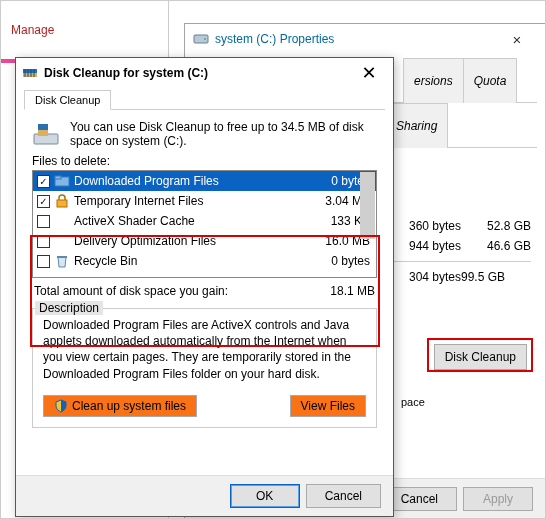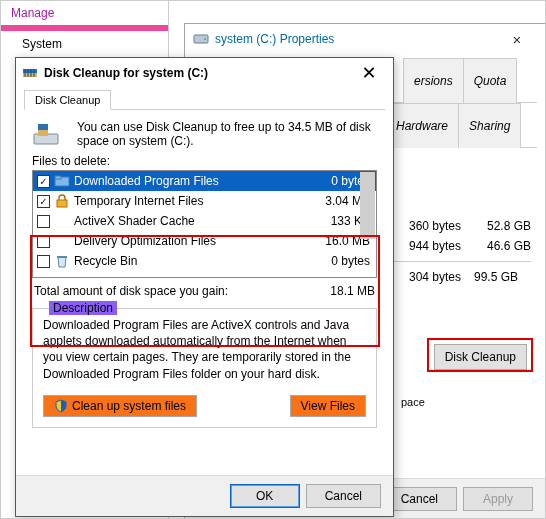--- a/index.html
+++ b/index.html
@@ -1,18 +1,18 @@
 <!DOCTYPE html>
 <html><head>
 <meta charset="utf-8">
 <style>
 * { box-sizing: border-box; font-family: "Segoe UI", Tahoma, sans-serif; font-size: 12px; }
 body { margin: 0; background: #fff; width: 546px; height: 519px; position: relative; overflow: hidden; border: 1px solid #ccc; }
 .bg-manage { position: absolute; left: 0; top: 0; width: 168px; height: 519px; border-right: 1px solid #ccc; }
-.bg-manage-hdr { padding: 5px 10px; color: #a21caf; border-bottom: 6px solid #ec4899; }
+.bg-manage-hdr { padding: 22px 10px; color: #b91c1c; border-bottom: 4px solid #ec4899; }
 .bg-manage-sub { padding: 6px 21px; }
 .prop-win { position: absolute; left: 183px; top: 22px; width: 362px; height: 497px; background: #fff; border: 1px solid #a5a5a5; }
 .titlebar { height: 30px; display: flex; align-items: center; padding: 0 8px; background: #fff; }
 .titlebar .ticon { width: 16px; height: 16px; margin-right: 6px; }
 .titlebar .ttxt { flex: 1; color: #0369a1; }
 .titlebar .tclose { width: 40px; text-align: center; font-size: 15px; color: #333; }
 .tabs { display: flex; border-bottom: 1px solid #ccc; margin: 4px 8px 0 8px; font-size: 11px; }
 .tabs .tab { padding: 15px 10px; border: 1px solid #ccc; border-bottom: none; margin-right: -1px; background: #f0f0f0; margin-bottom: -1px; font-style: italic; }
 .prop-body { padding: 8px 14px; }
 .stat-row { display: flex; padding: 3px 0; }
@@ -25,36 +25,36 @@
 .btn { padding: 4px 18px; border: 1px solid #aaa; background: #e1e1e1; min-width: 70px; text-align: center; }
 .btn.disabled { color: #999; }
 .dc-win { position: absolute; left: 14px; top: 56px; width: 379px; height: 460px; background: #fff; border: 1px solid #565656; box-shadow: 2px 2px 10px rgba(0,0,0,0.25); z-index: 10; }
 .dc-title { height: 30px; display: flex; align-items: center; padding: 0 8px 0 6px; }
 .dc-title .dicon { width: 16px; height: 12px; margin-right: 6px; }
 .dc-title .dtxt { flex: 1; font-weight: bold; }
 .dc-title .dclose { font-size: 18px; width: 32px; text-align: center; }
 .dc-tabs { margin: 2px 8px 0 8px; display: flex; border-bottom: 1px solid #ccc; }
 .dc-tab { padding: 3px 10px; border: 1px solid #ccc; border-bottom: 1px solid #fff; background: #fff; margin-bottom: -1px; font-size: 11px; }
 .dc-body { padding: 10px 16px 8px 16px; }
-.intro { display: flex; gap: 17px; margin-bottom: 4px; align-items: center; }
+.intro { display: flex; gap: 10px; margin-bottom: 4px; align-items: center; }
 .intro .iicon { width: 28px; height: 28px; flex: 0 0 28px; }
 .label { margin: 6px 0 2px 0; }
 .file-box { border: 1px solid #888; height: 108px; overflow: hidden; background: #fff; position: relative; }
 .file-hl { position: absolute; border: 2px solid #d80000; pointer-events: none; left: 14px; top: 177px; width: 350px; height: 112px; }
 .frow { display: flex; align-items: center; height: 20px; padding: 0 6px 0 4px; }
 .frow.sel { background: #0a63c2; color: #fff; }
 .frow .chk { width: 13px; height: 13px; border: 1px solid #333; background: #fff; margin-right: 4px; display: flex; align-items: center; justify-content: center; font-size: 10px; color: #222; }
 .frow .ficon { width: 16px; height: 16px; margin-right: 4px; display: inline-block; }
 .frow .fname { flex: 1; }
 .frow .fsize { width: 60px; text-align: right; }
 .scrollthumb { position: absolute; right: 1px; top: 1px; width: 15px; height: 67px; background: #cfcfcf; }
 .total-row { display: flex; padding: 6px 2px; }
 .total-row .tl { flex: 1; }
 .group { border: 1px solid #ccc; padding: 8px 10px 10px 10px; margin-top: 4px; position: relative; }
-.group .gtitle { position: absolute; top: -8px; left: 16px; background: #8b5cf6; padding: 0 4px; }
+.group .gtitle { position: absolute; top: -8px; left: 2px; background: #e5e5e5; padding: 0 4px; }
 .desc-text { line-height: 1.35; min-height: 70px; }
 .btn-row { display: flex; justify-content: space-between; margin-top: 8px; }
 .sysbtn { display: flex; align-items: center; gap: 4px; padding: 3px 10px; border: 1px solid #aaa; background: #f97316; font-size: 11px; }
 .dc-bottom { position: absolute; bottom: 0; left: 0; right: 0; padding: 8px 12px; background: #f0f0f0; border-top: 1px solid #ddd; display: flex; justify-content: flex-end; gap: 6px; }
 .btn.primary { border: 1px solid #0a63c2; box-shadow: inset 0 0 0 1px #5aa0e6; }
 .msg { position: absolute; left: 200px; top: 396px; font-size: 11px; }
 </style>
 </head>
 <body>
 
@@ -72,40 +72,39 @@
     <span class="ttxt">system (C:) Properties</span>
     <span class="tclose">×</span>
   </div>
   <div class="tabs">
     <div style="width:210px"></div>
     <div class="tab">ersions</div>
     <div class="tab">Quota</div>
   </div>
   <div class="tabs" style="margin-top:0;border-top:none">
     <div style="width:192px"></div>
-    <div class="tab">Hardware</div>
     <div class="tab">Sharing</div>
   </div>
   <div class="prop-body">
     <div style="height:60px;border-bottom:1px solid transparent"></div>
     <div class="stat-row">
         <span class="sl"></span>
         <span>360 bytes</span>
         <span class="sv" style="text-align:right">52.8 GB</span>
       </div>
     <div class="stat-row">
         <span class="sl"></span>
         <span>944 bytes</span>
         <span class="sv" style="text-align:right">46.6 GB</span>
       </div>
     <div style="border-top:1px solid #ccc;margin:5px 0"></div>
     <div class="stat-row">
         <span class="sl"></span>
         <span>304 bytes</span>
-        <span class="sv" style="text-align:center">99.5 GB</span>
+        <span class="sv" style="text-align:left">99.5 GB</span>
       </div>
   </div>
   <div class="dc-btn-box">
     <div class="dc-btn">Disk Cleanup</div>
   </div>
   <div class="dc-btn-hl"></div>
   <div style="position:absolute;left:216px;top:372px;font-size:11px">pace</div>
   <div class="prop-bottom">
     <div class="btn">Cancel</div>
     <div class="btn disabled">Apply</div>

